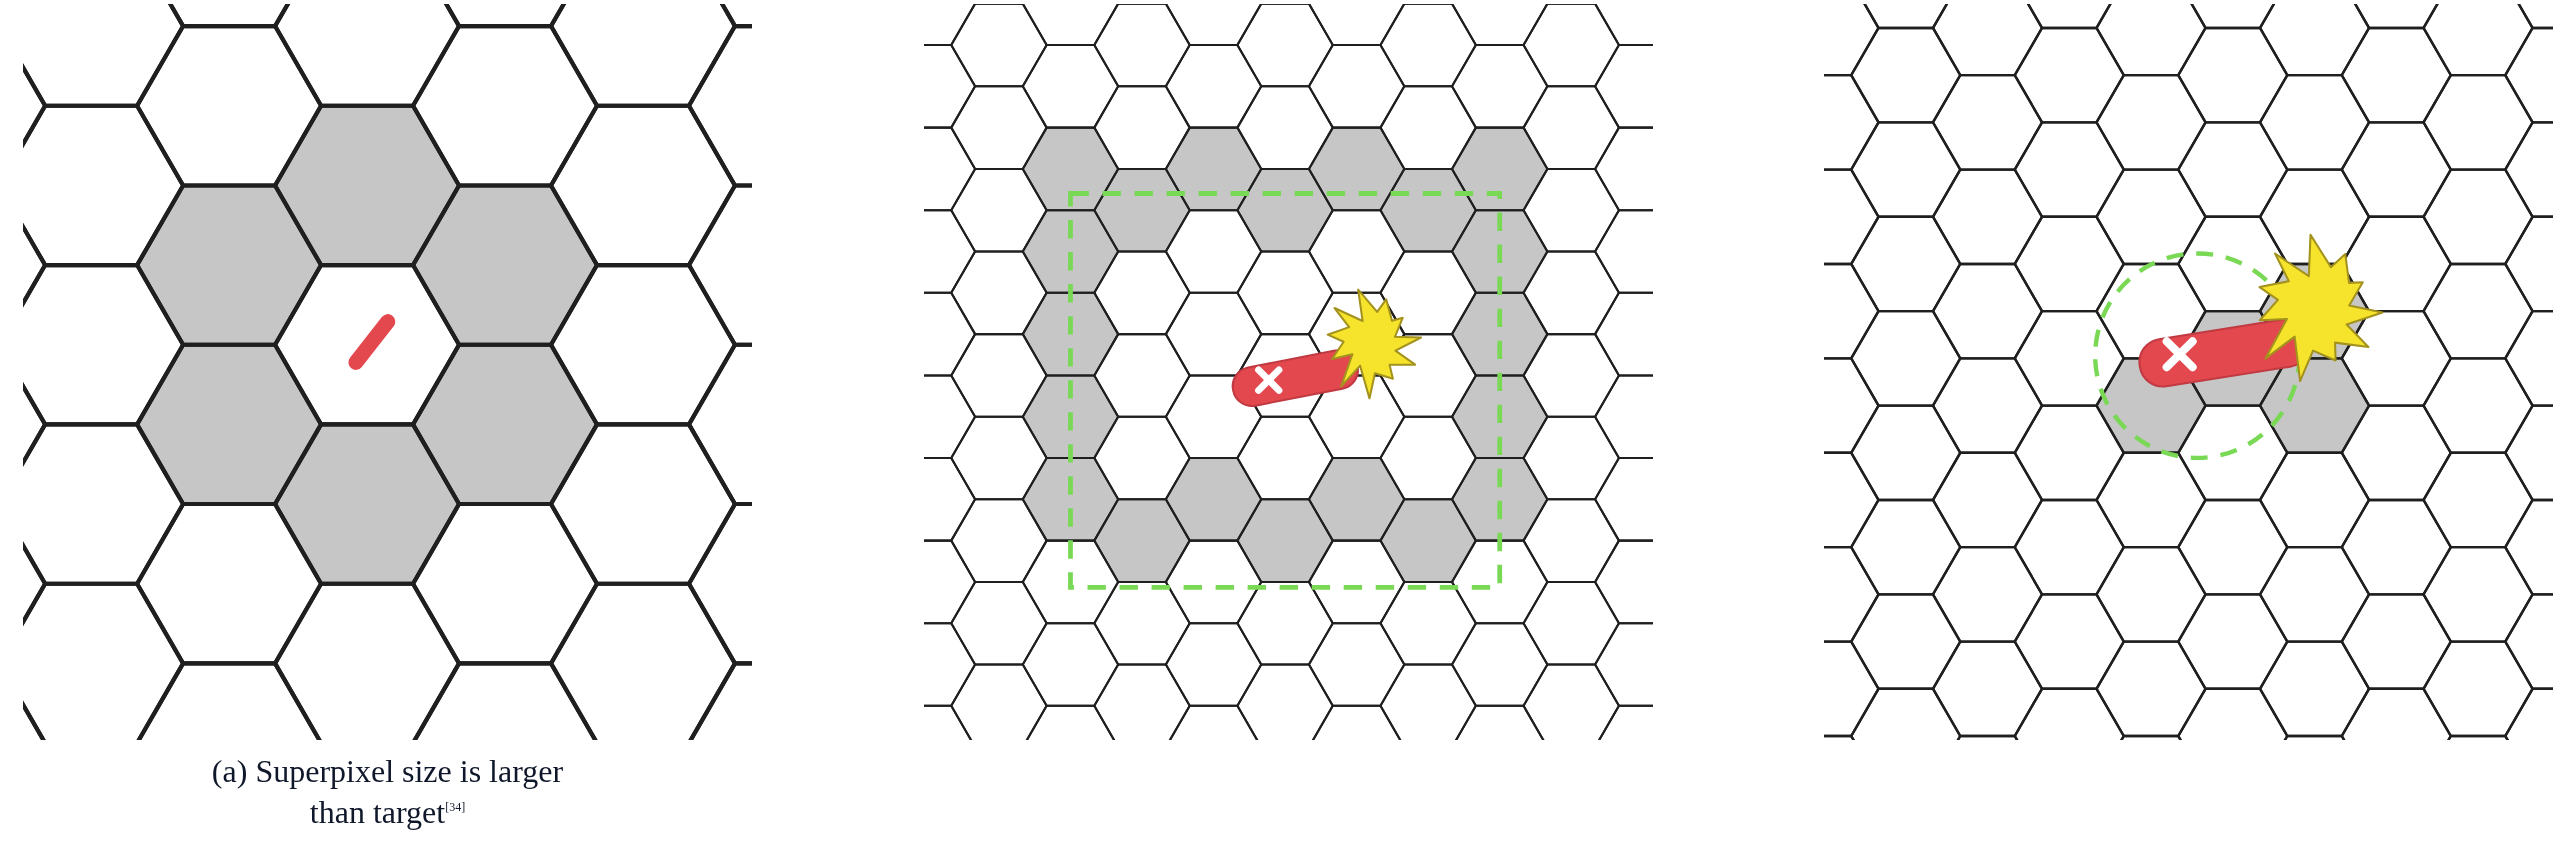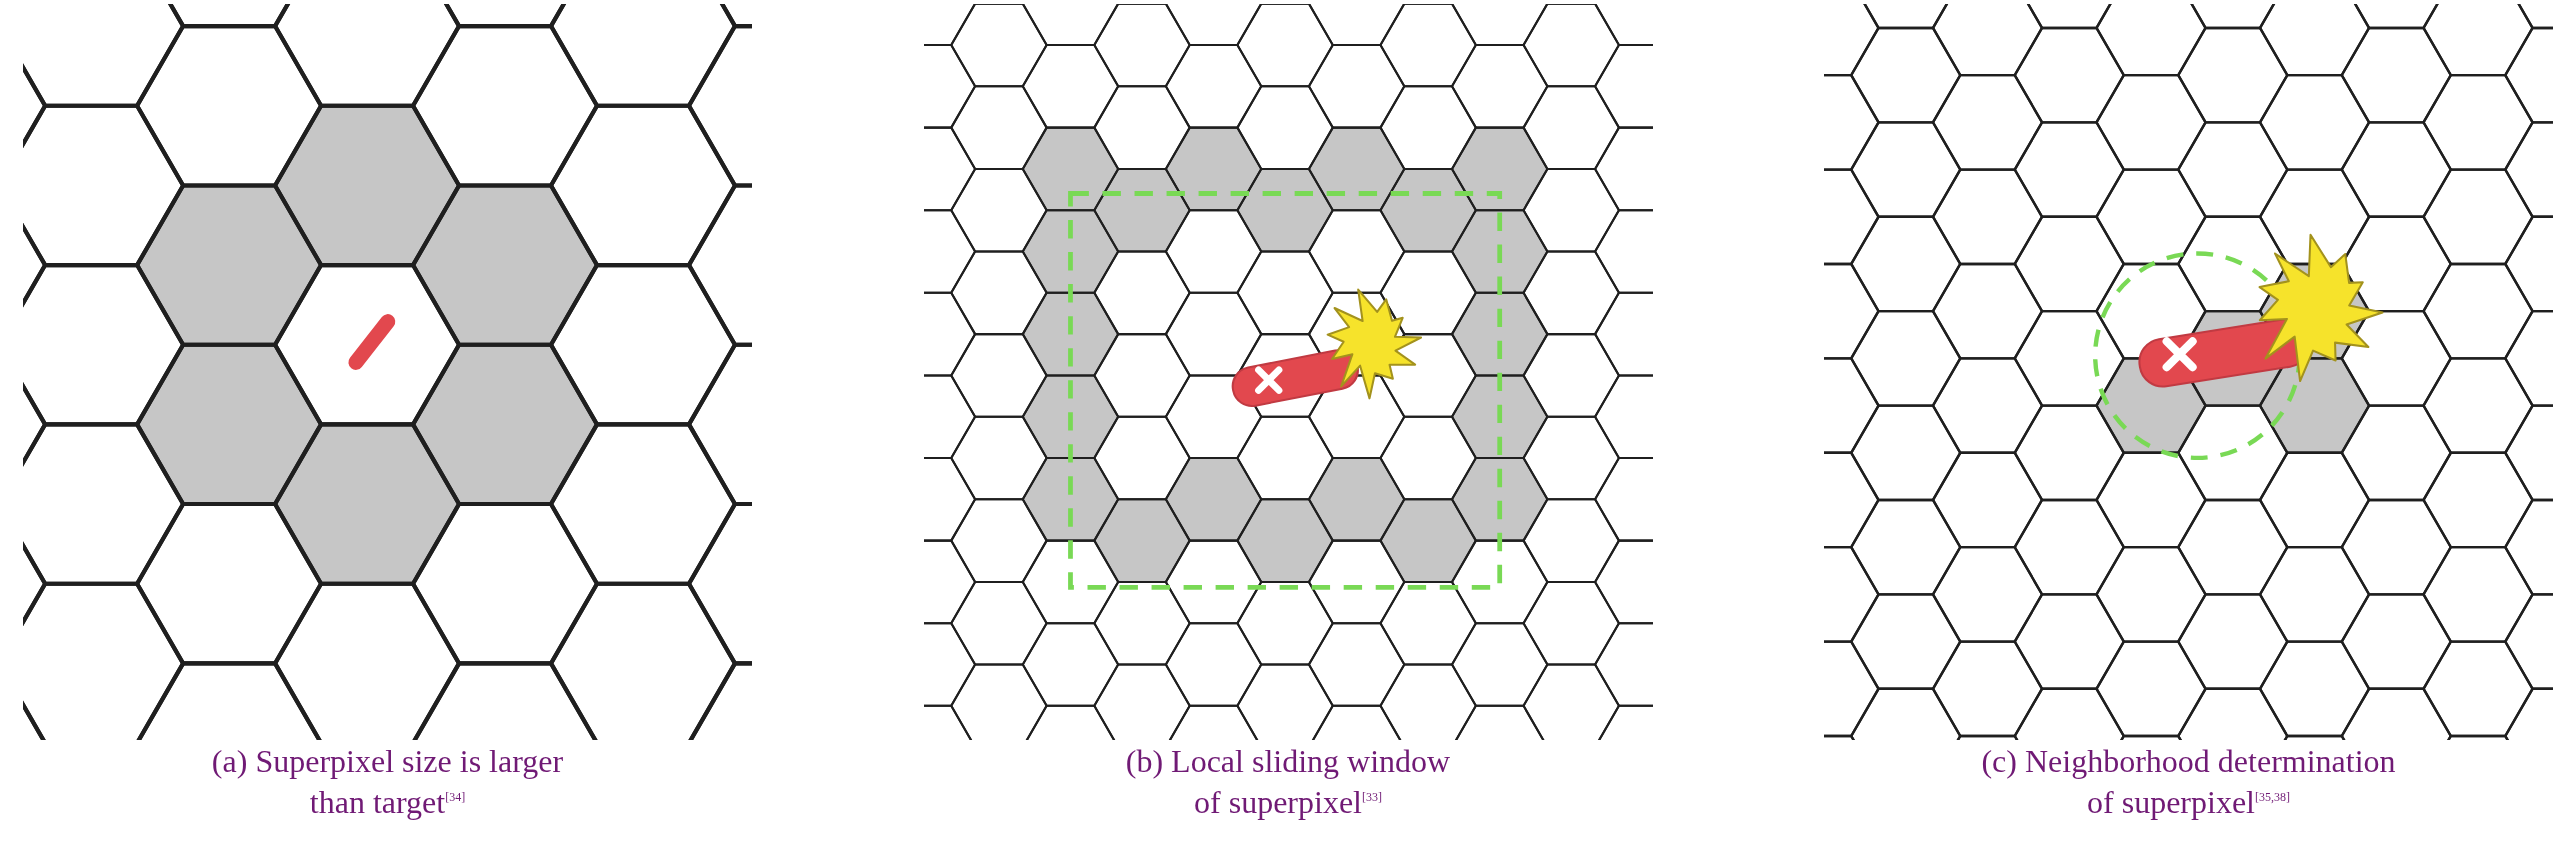--- a/index.html
+++ b/index.html
@@ -25,24 +25,24 @@
     width: 729px;
     text-align: center;
   }
   svg.panel {
     display: block;
     width: 729px;
     height: 736px;
     background: #ffffff;
   }
   figcaption {
-    margin-top: 1px;
+    margin-top: 11px;
     font-size: 32px;
     line-height: 1.28;
-    color: #701a75;
+    color: #0f172a;
   }
   sup.cite {
     font-size: 12px;
     vertical-align: super;
     line-height: 0;
   }
 </style>
 </head>
 <body>
 
@@ -386,24 +386,20 @@
           <polygon points="1125.0,969.4 1090.0,1030.0 1020.0,1030.0 985.0,969.4 1020.0,908.7 1090.0,908.7" fill="none" stroke="#1f1f1f" stroke-width="3"></polygon>
           <polygon points="1125.0,1090.6 1090.0,1151.2 1020.0,1151.2 985.0,1090.6 1020.0,1030.0 1090.0,1030.0" fill="none" stroke="#1f1f1f" stroke-width="3"></polygon>
         </g>
       <g id="overlay-b">
           <rect x="215" y="278" width="630" height="578" fill="none" stroke="#79d955" stroke-width="7" stroke-dasharray="27 20"></rect>
           <rect x="452" y="520.5" width="186" height="57" rx="28" ry="28" fill="#e2484e" stroke="#c13a42" stroke-width="3" transform="rotate(-11 545 549)"></rect>
           <path d="M729.6 489.4 L692.0 508.6 L720.9 529.2 L683.3 529.5 L688.2 549.8 L661.9 541.8 L653.9 578.7 L640.1 530.7 L612.3 561.1 L628.8 513.8 L598.9 520.9 L616.0 495.6 L592.4 485.2 L624.0 474.1 L602.6 446.1 L643.8 465.2 L637.3 419.1 L665.1 451.8 L678.4 433.3 L686.9 464.9 L702.6 460.5 L691.2 488.3 Z" fill="#f6e32b" stroke="#a3921d" stroke-width="3" stroke-linejoin="round"></path>
           <path d="M 491 537 L 521 567 M 491 567 L 521 537" stroke="#ffffff" stroke-width="10" stroke-linecap="round" fill="none"></path>
         </g>
     </svg>
-    <figcaption>
-      <div>(b) Local sliding window</div>
-      <div><span>of superpixel</span><sup class="cite">[33]</sup></div>
-    </figcaption>
   </figure>
 
   <figure>
     <svg class="panel" viewBox="0 0 1070 1080">
       <g id="hexes-c">
           <polygon points="80.0,-103.5 40.0,-34.3 -40.0,-34.3 -80.0,-103.5 -40.0,-172.8 40.0,-172.8" fill="#ffffff" stroke="none"></polygon>
           <polygon points="80.0,35.0 40.0,104.3 -40.0,104.3 -80.0,35.0 -40.0,-34.3 40.0,-34.3" fill="#ffffff" stroke="none"></polygon>
           <polygon points="80.0,173.6 40.0,242.9 -40.0,242.9 -80.0,173.6 -40.0,104.3 40.0,104.3" fill="#ffffff" stroke="none"></polygon>
           <polygon points="80.0,312.2 40.0,381.4 -40.0,381.4 -80.0,312.2 -40.0,242.9 40.0,242.9" fill="#ffffff" stroke="none"></polygon>
           <polygon points="80.0,450.7 40.0,520.0 -40.0,520.0 -80.0,450.7 -40.0,381.4 40.0,381.4" fill="#ffffff" stroke="none"></polygon>
@@ -603,20 +599,16 @@
           <polygon points="1160.0,1074.3 1120.0,1143.5 1040.0,1143.5 1000.0,1074.3 1040.0,1005.0 1120.0,1005.0" fill="none" stroke="#1f1f1f" stroke-width="3.5"></polygon>
           <polygon points="1160.0,1212.8 1120.0,1282.1 1040.0,1282.1 1000.0,1212.8 1040.0,1143.5 1120.0,1143.5" fill="none" stroke="#1f1f1f" stroke-width="3.5"></polygon>
         </g>
       <g id="overlay-c">
           <circle cx="548" cy="516" r="150" fill="none" stroke="#79d955" stroke-width="6.5" stroke-dasharray="25 19"></circle>
           <rect x="462" y="477" width="252" height="70" rx="34" ry="34" fill="#e2484e" stroke="#c13a42" stroke-width="3" transform="rotate(-9 588 512)"></rect>
           <path d="M819.8 452.8 L767.1 470.4 L799.0 503.4 L750.1 496.9 L750.9 523.1 L717.8 508.6 L698.8 553.3 L690.8 488.1 L648.0 520.3 L679.4 462.1 L639.7 464.0 L666.2 434.1 L639.3 415.3 L682.3 406.7 L662.0 366.1 L711.6 399.3 L714.1 338.5 L744.0 386.1 L765.1 366.8 L770.7 409.2 L790.8 408.3 L770.9 442.3 Z" fill="#f6e32b" stroke="#a3921d" stroke-width="3" stroke-linejoin="round"></path>
           <path d="M 503 495 L 541 533 M 503 533 L 541 495" stroke="#ffffff" stroke-width="12" stroke-linecap="round" fill="none"></path>
         </g>
     </svg>
-    <figcaption>
-      <div>(c) Neighborhood determination</div>
-      <div><span>of superpixel</span><sup class="cite">[35,38]</sup></div>
-    </figcaption>
   </figure>
 
 </main>
 
 
 </body></html>

